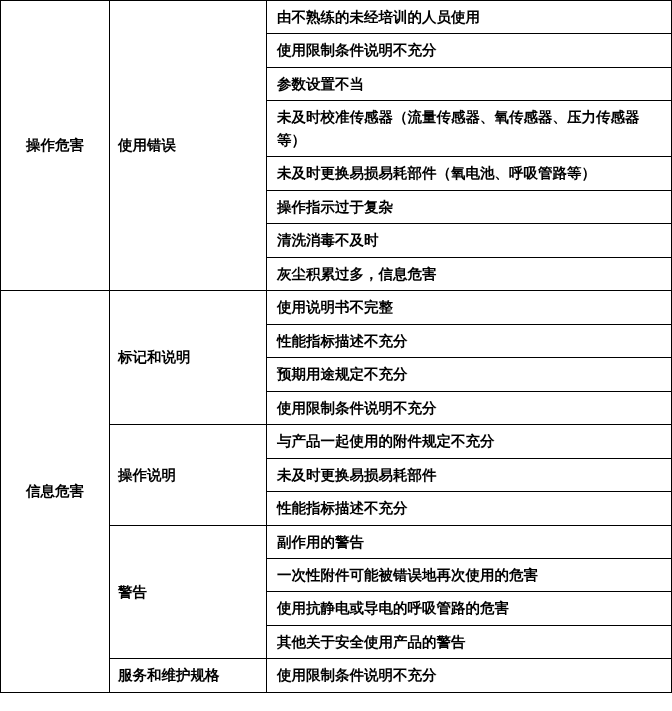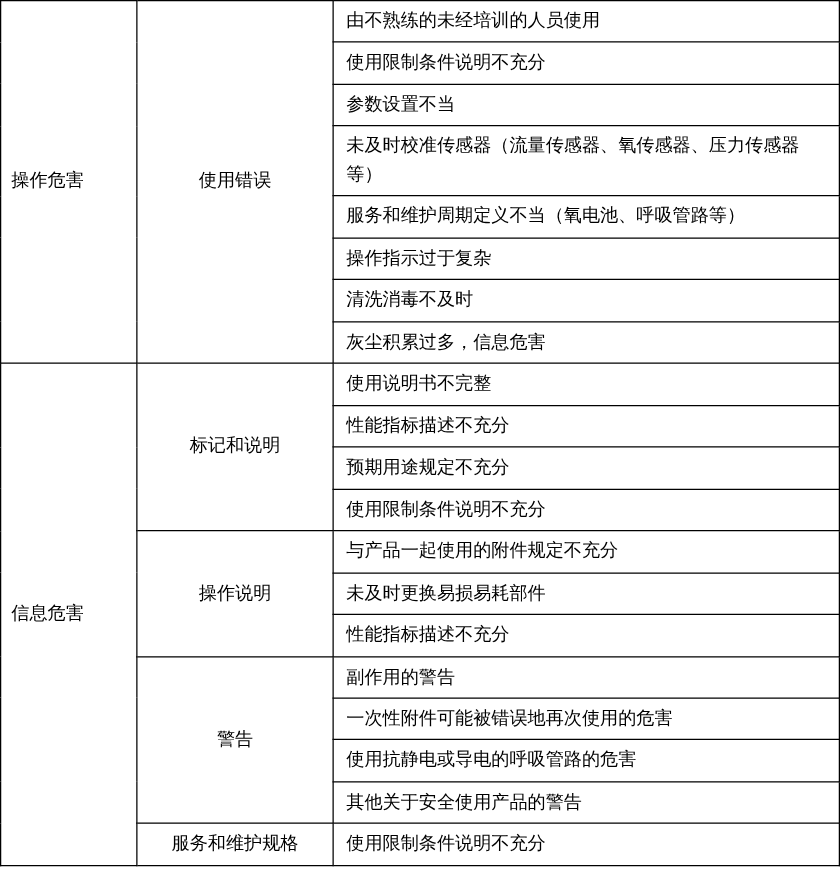--- a/index.html
+++ b/index.html
@@ -19,27 +19,28 @@
     width: 672px;
     table-layout: fixed;
   }
   .doc-table td {
     border: 1px solid #000000;
     font-size: 14.5px;
     line-height: 1.55;
     padding: 5px 8px;
     vertical-align: middle;
     word-break: break-all;
+    font-weight: bold;
   }
   td.cat {
-    text-align: left;
+    text-align: center;
     width: 92px;
   }
   td.sub {
-    text-align: center;
+    text-align: left;
     width: 140px;
   }
   td.item {
     text-align: left;
     padding-left: 10px;
   }
   
   .doc-table {
     border-top: 1px solid #000;
     border-left: 1px solid #000;
@@ -58,21 +59,21 @@
       <tr>
         <td class="item">使用限制条件说明不充分</td>
       </tr>
       <tr>
         <td class="item">参数设置不当</td>
       </tr>
       <tr>
         <td class="item">未及时校准传感器（流量传感器、氧传感器、压力传感器等）</td>
       </tr>
       <tr>
-        <td class="item">服务和维护周期定义不当（氧电池、呼吸管路等）</td>
+        <td class="item">未及时更换易损易耗部件（氧电池、呼吸管路等）</td>
       </tr>
       <tr>
         <td class="item">操作指示过于复杂</td>
       </tr>
       <tr>
         <td class="item">清洗消毒不及时</td>
       </tr>
       <tr>
         <td class="item">灰尘积累过多，信息危害</td>
       </tr>

